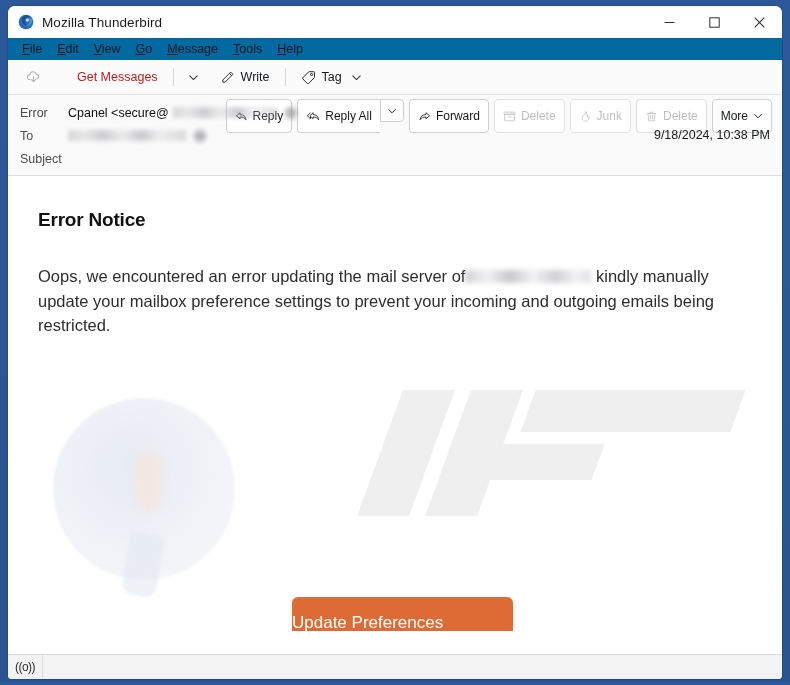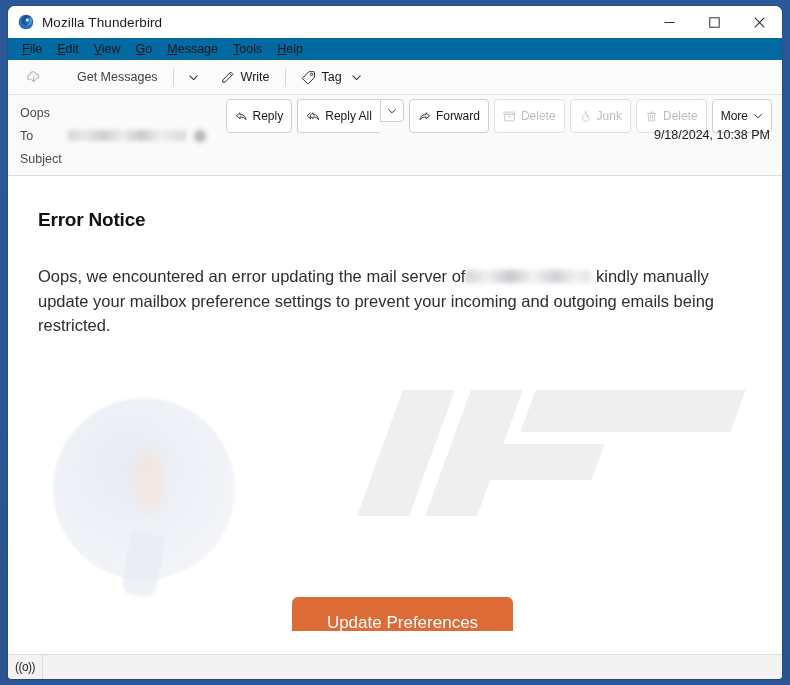--- a/index.html
+++ b/index.html
@@ -106,21 +106,21 @@
     display: flex;
     align-items: center;
     gap: 6px;
     padding: 4px 8px;
     border-radius: 4px;
     font-size: 12.5px;
     color: #14171a;
     white-space: nowrap;
     cursor: default;
   }
-  .tb-btn.disabled { color: #404040; gap: 36px; }
+  .tb-btn.disabled { color: #b91c1c; gap: 36px; }
   .tb-chev {
     padding: 4px 7px;
     border-radius: 4px;
     display:flex; align-items:center;
     cursor: default;
   }
   .tb-sep {
     width: 1px;
     height: 18px;
     background: #d8d8d8;
@@ -298,21 +298,21 @@
     position: absolute;
     left: 284px; top: 421px;
     width: 221px;
     height: 51px;
     border-radius: 6px;
     background: #dd6b35;
     color: #ffffff;
     font-size: 17px;
     display: flex;
     align-items: center;
-    justify-content: center;
+    justify-content: flex-start;
     cursor: default;
     box-sizing: border-box;
   }
 
   
   #status-bar {
     position: absolute;
     left: 0; bottom: 0;
     width: 100%;
     height: 25px;
@@ -469,21 +469,28 @@
 
         <div class="act-btn">
           <span>More</span>
           <svg width="10" height="10" viewBox="0 0 12 12">
             <path d="M2 4.2 L6 8.2 L10 4.2" fill="none" stroke="#2a2a2a" stroke-width="1.2" stroke-linecap="round" stroke-linejoin="round"></path>
           </svg>
         </div>
       </div>
 
       <div class="hdr-row">
-        <div class="hdr-label">Oops</div>
+        <div class="hdr-label">Error</div>
+        <div class="hdr-value">
+          <span>Cpanel &lt;secure@</span>
+          <span class="redact-wrap">
+            <span class="redact" style="width:104px; margin-left:4px;"></span>
+            <span class="redact dot"></span>
+          </span>
+        </div>
       </div>
 
       <div class="hdr-row">
         <div class="hdr-label">To</div>
         <div class="hdr-value">
           <span class="redact-wrap">
             <span class="redact" style="width:118px;"></span>
             <span class="redact dot"></span>
           </span>
         </div>

